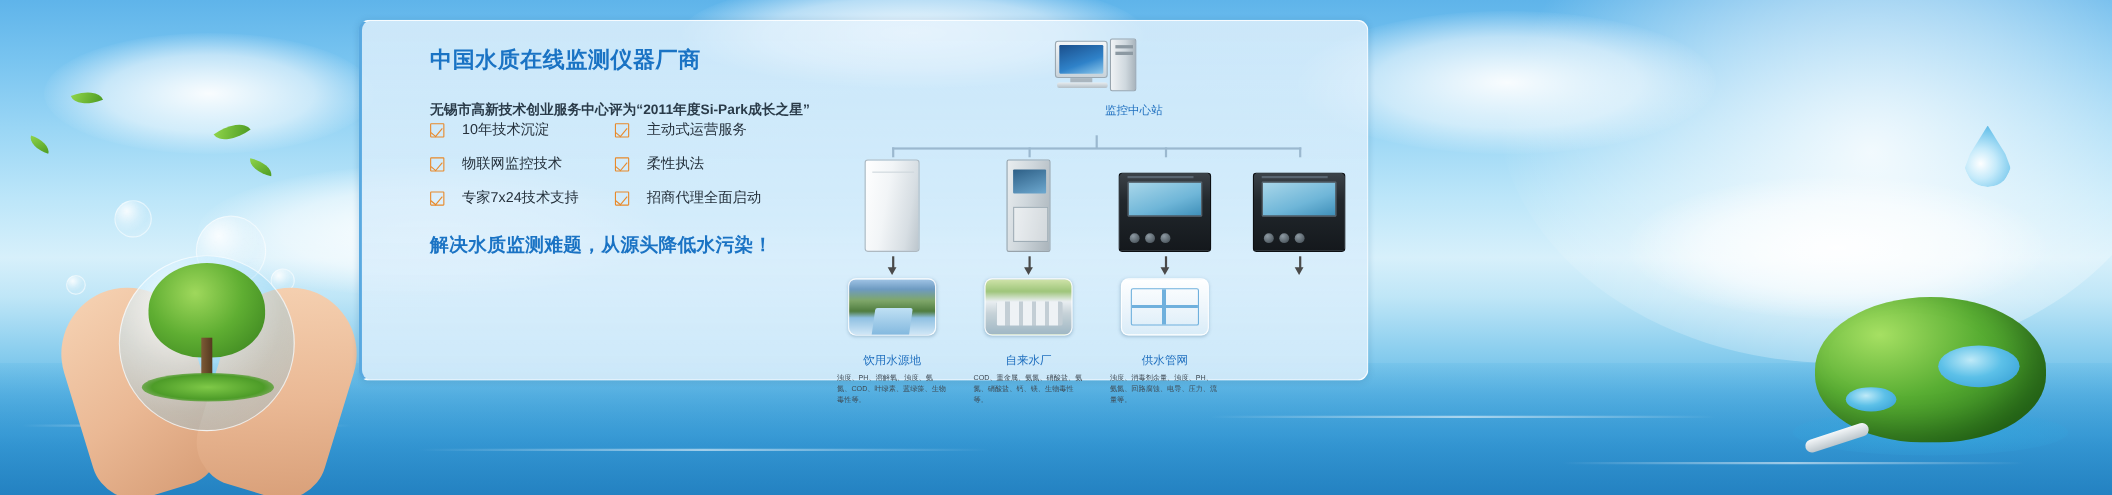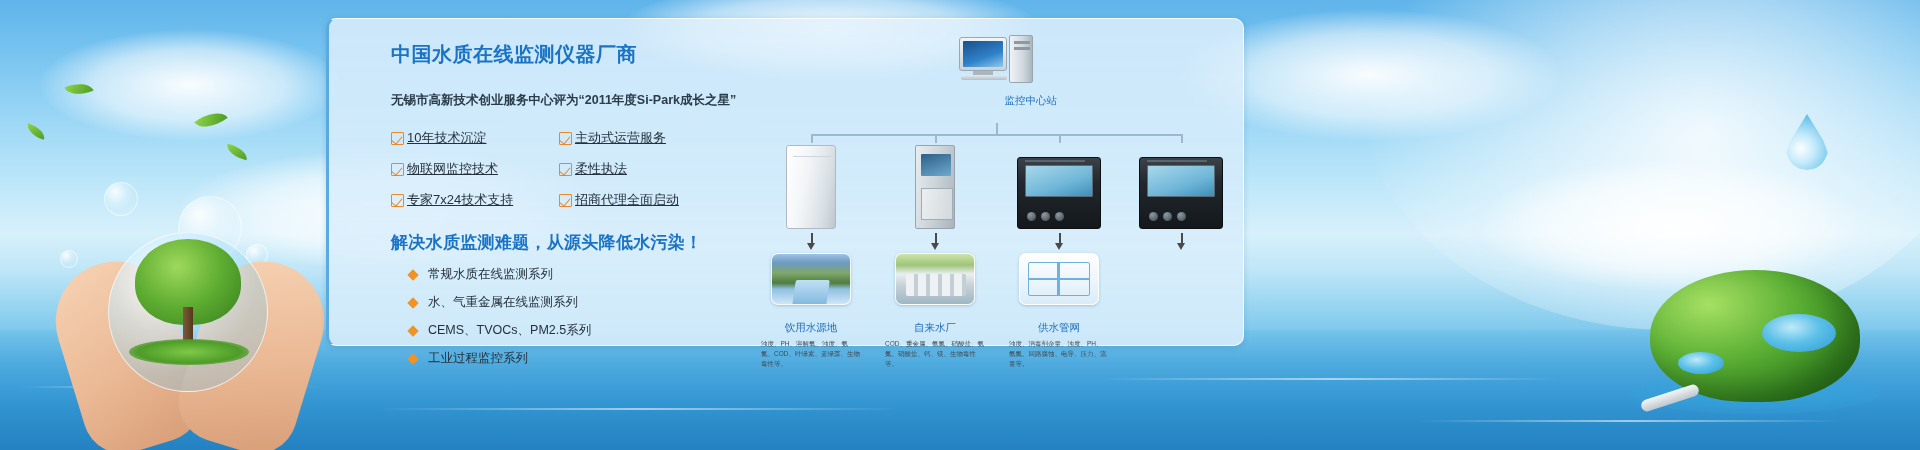--- a/index.html
+++ b/index.html
@@ -125,27 +125,27 @@
     border: 1px solid rgba(255,255,255,.85);
     border-left: 3px solid #5aa9e0;
     border-radius: 10px;
     box-shadow: 0 1px 6px rgba(30,90,140,.18);
   }
   #panel-left { position: absolute; left: 62px; top: 22px; width: 370px; }
   h1#main-title {
     font-size: 20px; font-weight: 700; color: #1a73c4; letter-spacing: .5px;
     margin-bottom: 24px;
   }
-  #subtitle { font-size: 12.5px; color: #2a3b49; font-weight: 700; margin-bottom: 20px; white-space: nowrap; }
+  #subtitle { font-size: 12.5px; color: #2a3b49; font-weight: 700; white-space: nowrap; }
 
   #check-grid {
     display: grid; grid-template-columns: 168px auto; row-gap: 13px; column-gap: 0;
     margin-bottom: 22px;
   }
-  .check-item { display: flex; align-items: center; gap: 3px; font-size: 13px; color: #25313c; text-decoration: underline; }
+  .check-item { display: flex; align-items: center; gap: 16px; font-size: 13px; color: #25313c; }
   .cb {
     width: 13px; height: 13px; border: 1.4px solid #e8892a; border-radius: 1px;
     position: relative; flex: 0 0 auto;
   }
   .cb::after {
     content: ""; position: absolute; left: 2px; top: 1px; width: 5px; height: 9px;
     border-right: 1.6px solid #e8892a; border-bottom: 1.6px solid #e8892a;
     transform: rotate(40deg);
   }
 
@@ -332,38 +332,20 @@
           <span>专家7x24技术支持</span>
         </div>
         <div class="check-item">
           <span class="cb"></span>
           <span>招商代理全面启动</span>
         </div>
       </div>
 
       <h2 id="slogan">解决水质监测难题，从源头降低水污染！</h2>
 
-      <div>
-        <div class="bullet-item">
-          <span class="dia"></span>
-          <span>常规水质在线监测系列</span>
-        </div>
-        <div class="bullet-item">
-          <span class="dia"></span>
-          <span>水、气重金属在线监测系列</span>
-        </div>
-        <div class="bullet-item">
-          <span class="dia"></span>
-          <span>CEMS、TVOCs、PM2.5系列</span>
-        </div>
-        <div class="bullet-item">
-          <span class="dia"></span>
-          <span>工业过程监控系列</span>
-        </div>
-      </div>
     </div>
 
     <div id="diagram">
 
       <div id="center-station">
         <div class="pc-wrap">
           <div class="pc-monitor">
               <div class="pc-screen"></div>
             </div>
           <div class="pc-stand"></div>

